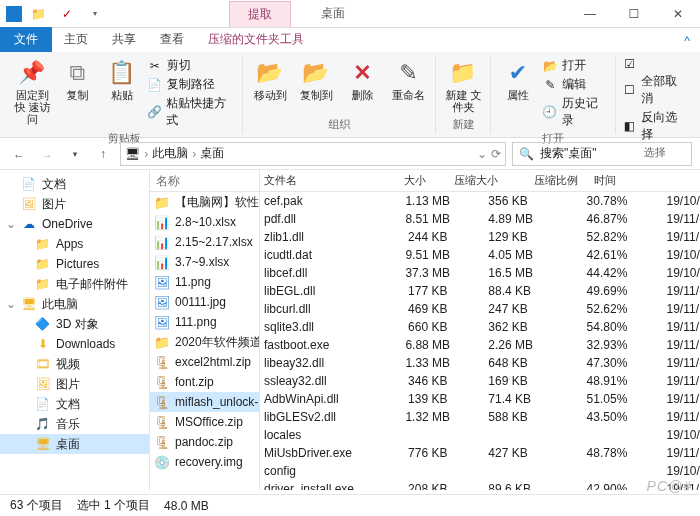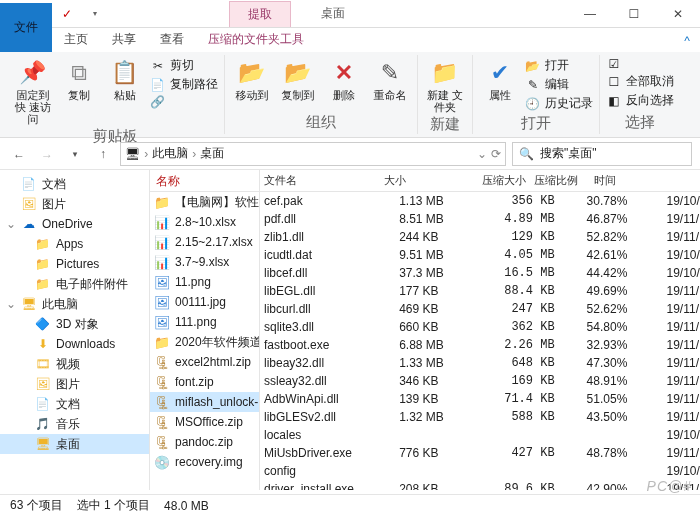--- a/index.html
+++ b/index.html
@@ -4,56 +4,56 @@
 <style>
 *{margin:0;padding:0;box-sizing:border-box;font-family:"Microsoft YaHei","Segoe UI",sans-serif;font-size:12px;color:#222;}
 body{width:700px;height:516px;background:#fff;overflow:hidden;position:relative;}
 .titlebar{height:28px;display:flex;align-items:center;background:#fff;border-bottom:1px solid #ddd;}
 .titlebar .ticon{width:22px;height:22px;margin:0 3px;display:flex;align-items:center;justify-content:center;}
 .titlebar .extract-tab{margin-left:120px;background:#fbe4ea;color:#9a3b6a;padding:4px 18px;border:1px solid #e8b8c9;border-bottom:none;}
 .titlebar .wtitle{margin-left:30px;color:#555;}
 .titlebar .wctrl{margin-left:auto;display:flex;}
 .titlebar .wctrl div{width:44px;height:28px;display:flex;align-items:center;justify-content:center;color:#444;}
 .tabs{height:24px;display:flex;align-items:flex-end;background:#fff;}
-.tabs .filemenu{background:#1979ca;color:#0f172a;padding:16px 14px;margin-top:11px;}
+.tabs .filemenu{background:#1979ca;color:#ffffff;padding:4px 14px;margin-top:11px;}
 .tabs .tab{padding:4px 12px;color:#444;}
 .tabs .tab.sub{color:#9a3b6a;}
 .ribbon{height:86px;background:#f5f6f7;border-bottom:1px solid #ddd;display:flex;padding:3px 6px;}
 .rgroup{display:flex;flex-direction:column;align-items:center;padding:0 6px;border-right:1px solid #e3e3e3;}
 .rgroup:last-child{border-right:none;}
 .rrow{display:flex;align-items:flex-start;gap:4px;flex:1;}
 .rbig{display:flex;flex-direction:column;align-items:center;width:42px;padding-top:2px;}
 .rbig .ic{font-size:22px;height:32px;display:flex;align-items:center;}
 .rbig .lb{font-size:11px;text-align:center;line-height:12px;}
 .rsmallcol{display:flex;flex-direction:column;gap:2px;padding-top:2px;}
 .rsmall{display:flex;align-items:center;gap:4px;font-size:11px;}
 .rsmall .ic{width:16px;text-align:center;}
-.glabel{font-size:15px;color:#666;padding:2px 0;}
+.glabel{font-size:11px;color:#666;padding:2px 0;}
 .addr{height:32px;display:flex;align-items:center;gap:6px;padding:0 8px;border-bottom:1px solid #e5e5e5;}
 .navbtn{width:22px;height:22px;display:flex;align-items:center;justify-content:center;color:#555;}
 .addrbar{flex:1;height:24px;border:1px solid #ccc;display:flex;align-items:center;padding:0 4px;gap:4px;font-size:12px;}
 .addrbar .sep{color:#888;}
 .searchbox{width:180px;height:24px;border:1px solid #ccc;display:flex;align-items:center;padding:0 6px;color:#888;gap:6px;}
 .body{display:flex;height:320px;}
 .nav{width:150px;border-right:1px solid #e5e5e5;padding:4px 0;overflow:hidden;}
 .nrow{display:flex;align-items:center;gap:5px;padding:2px 4px 2px 18px;height:20px;white-space:nowrap;}
 .nrow.sel{background:#cde8ff;}
 .nrow .ic{width:16px;text-align:center;}
 .nrow .exp{width:10px;color:#888;margin-left:-12px;}
 .filecol{width:110px;border-right:1px solid #e5e5e5;overflow:hidden;}
-.fhdr{height:22px;border-bottom:1px solid #e5e5e5;padding:3px 6px;color:#b91c1c;}
+.fhdr{height:22px;border-bottom:1px solid #e5e5e5;padding:3px 6px;color:#737373;}
 .frow{display:flex;align-items:center;gap:5px;padding:2px 4px;height:20px;white-space:nowrap;overflow:hidden;}
 .frow.sel{background:#cde8ff;}
 .frow .ic{width:16px;text-align:center;font-size:13px;}
 .archive{flex:1;overflow:hidden;position:relative;background:#fff;}
 .ahdr{display:flex;height:22px;border-bottom:1px solid #e5e5e5;align-items:center;}
 .ahdr div{padding:3px 4px;color:#333;font-size:11px;}
 .ac-name{width:120px;}
-.ac-size{width:70px;text-align:left;}
-.ac-csize{width:80px;text-align:right;font-family:Liberation Mono, monospace;}
+.ac-size{width:70px;text-align:center;}
+.ac-csize{width:80px;text-align:left;}
 .ac-ratio{width:60px;text-align:left;}
 .ac-time{width:40px;}
 .arow{display:flex;height:18px;align-items:center;font-size:11px;gap:24px;}
 .arow div{padding:0 4px;white-space:nowrap;overflow:hidden;}
 .status{position:absolute;bottom:0;left:0;right:0;height:22px;border-top:1px solid #e5e5e5;display:flex;align-items:center;gap:14px;padding:0 10px;font-size:11px;color:#444;background:#fff;}
 .watermark{position:absolute;right:8px;bottom:22px;font-size:14px;color:#bbb;font-style:italic;letter-spacing:1px;}
 </style>
 </head>
 <body>
 
@@ -100,20 +100,21 @@
         <div class="rsmall">
             <span class="ic">✂</span>
             <span>剪切</span>
           </div>
         <div class="rsmall">
             <span class="ic">📄</span>
             <span>复制路径</span>
           </div>
         <div class="rsmall">
             <span class="ic">🔗</span>
+            <span>粘贴快捷方式</span>
           </div>
       </div>
     </div>
     <div class="glabel">剪贴板</div>
   </div>
   <div class="rgroup">
     <div class="rrow">
       <div class="rbig">
           <div class="ic" style="color:#f0b429">📂</div>
           <div class="lb">移动到</div>

